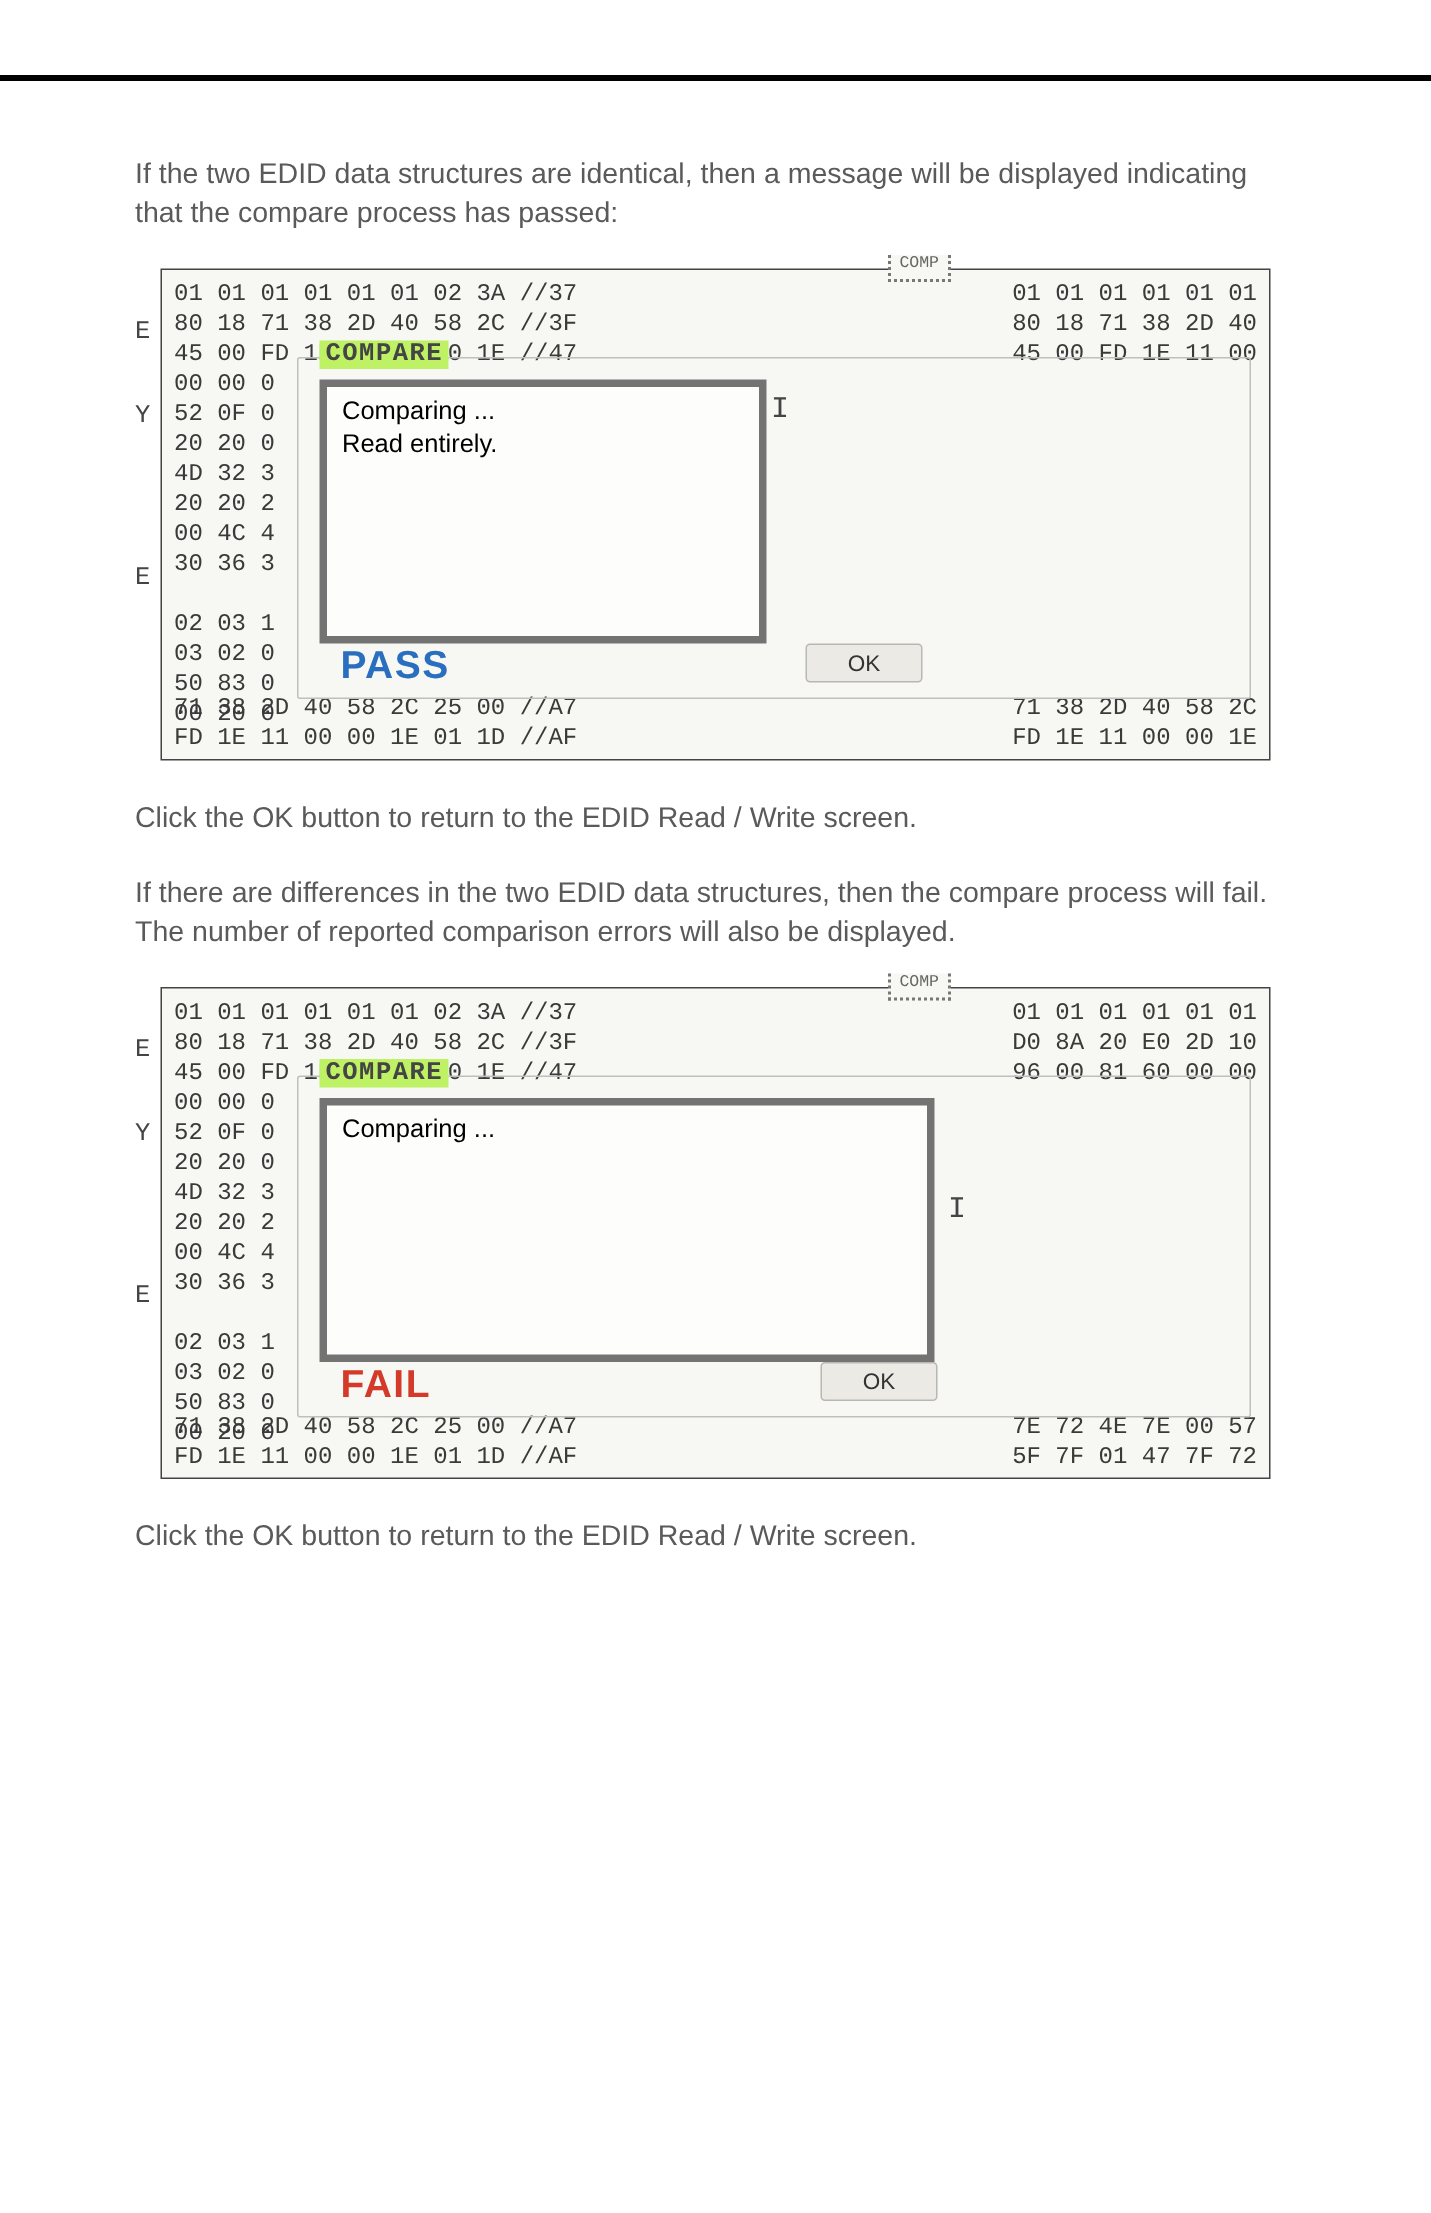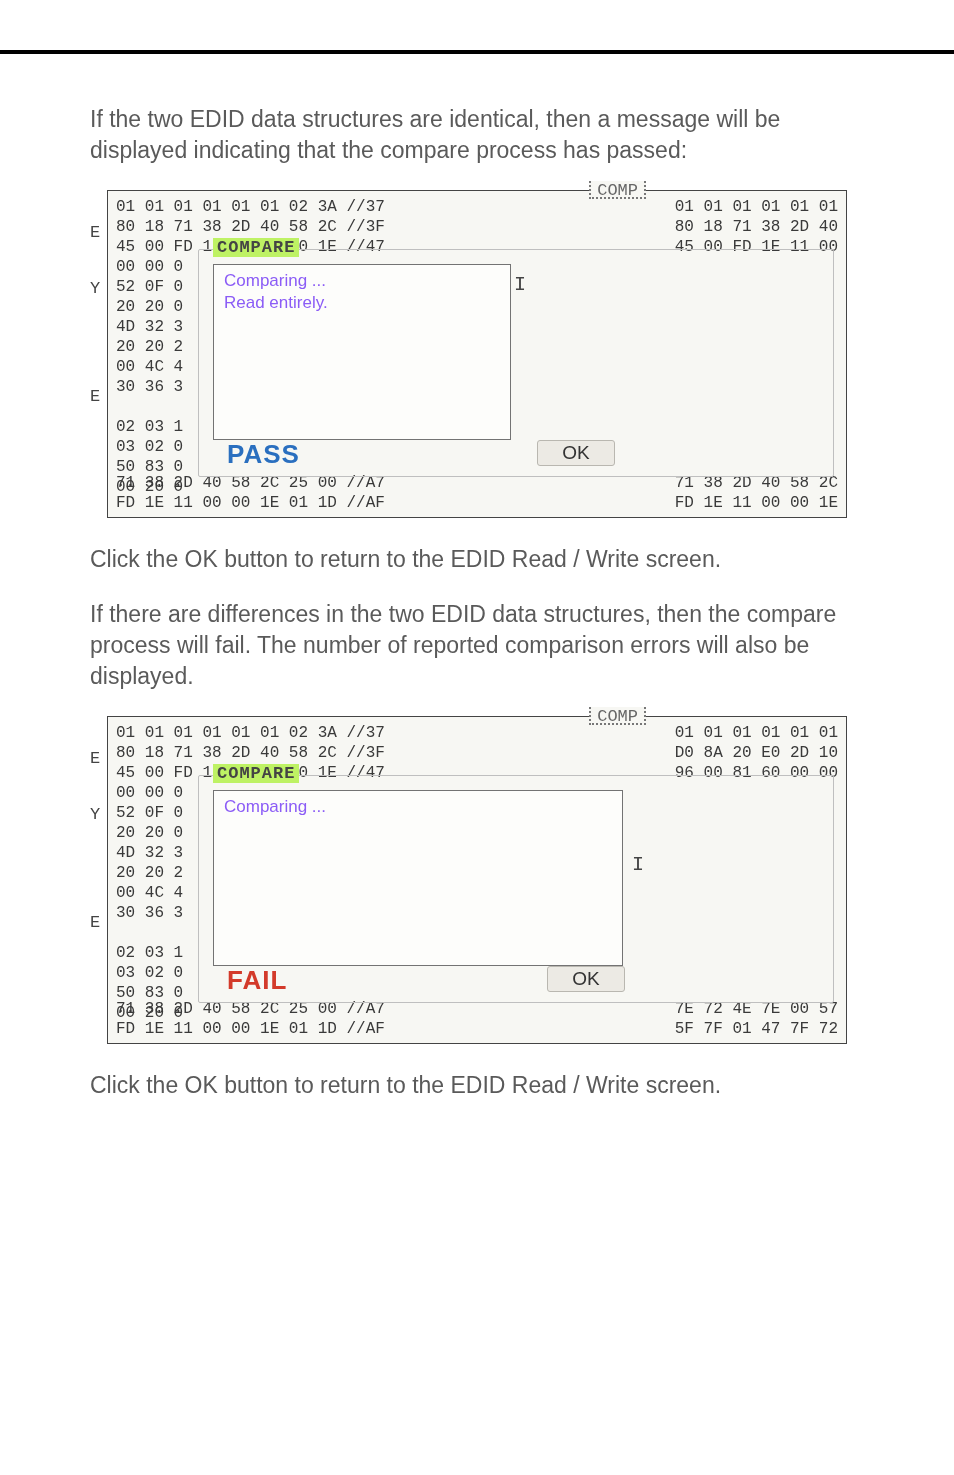--- a/index.html
+++ b/index.html
@@ -12,21 +12,21 @@
       background: #ffffff;
       width: 954px;
       padding: 0;
     }
     .top-rule {
       height: 4px;
       background: #000;
       margin: 50px 0 50px 0;
     }
     .body-text {
-      font-size: 23px;
+      font-size: 19px;
       color: #5a5a5a;
       line-height: 1.35;
       padding: 0 90px;
       margin-bottom: 24px;
     }
     .fig-wrap {
       display: flex;
       justify-content: center;
       margin: 10px 0 26px 0;
     }
@@ -108,26 +108,26 @@
       color: #444;
     }
 
     
     .inner-box {
       position: absolute;
       top: 14px;
       left: 14px;
       width: 298px;
       height: 176px;
-      border: 1px solid #737373;
+      border: 5px solid #737373;
       background: #fdfdfb;
       padding: 6px 10px;
       font-family: Arial, sans-serif;
       font-size: 17px;
-      color: #8b5cf6;
+      color: #000000;
     }
     .inner-box.wide {
       width: 410px;
       height: 176px;
     }
     .inner-box .line1 { margin-bottom: 2px; }
     .inner-box .line2 { }
 
     .result-label {
       position: absolute;
@@ -144,35 +144,35 @@
     .ok-btn {
       position: absolute;
       left: 338px;
       bottom: 10px;
       width: 78px;
       height: 26px;
       background: #eceae4;
       border: 1px solid #b9b7b0;
       border-radius: 3px;
       font-family: Arial, sans-serif;
-      font-size: 19px;
+      font-size: 15px;
       color: #333;
       cursor: pointer;
     }
     .ok-btn.wide-pos { left: 348px; }
 
     
     .comp-stub {
       position: absolute;
       top: -10px;
-      right: 200px;
+      right: 212px;
       height: 18px;
       padding: 0 6px;
       font-family: "Courier New", monospace;
-      font-size: 17px;
+      font-size: 11px;
       color: #666;
       border-left: 2px dotted #777;
       border-right: 2px dotted #777;
       border-bottom: 2px dotted #777;
       background: #f7f7f3;
     }
 
     .caret-mark {
       position: absolute;
       font-family: "Courier New", monospace;

